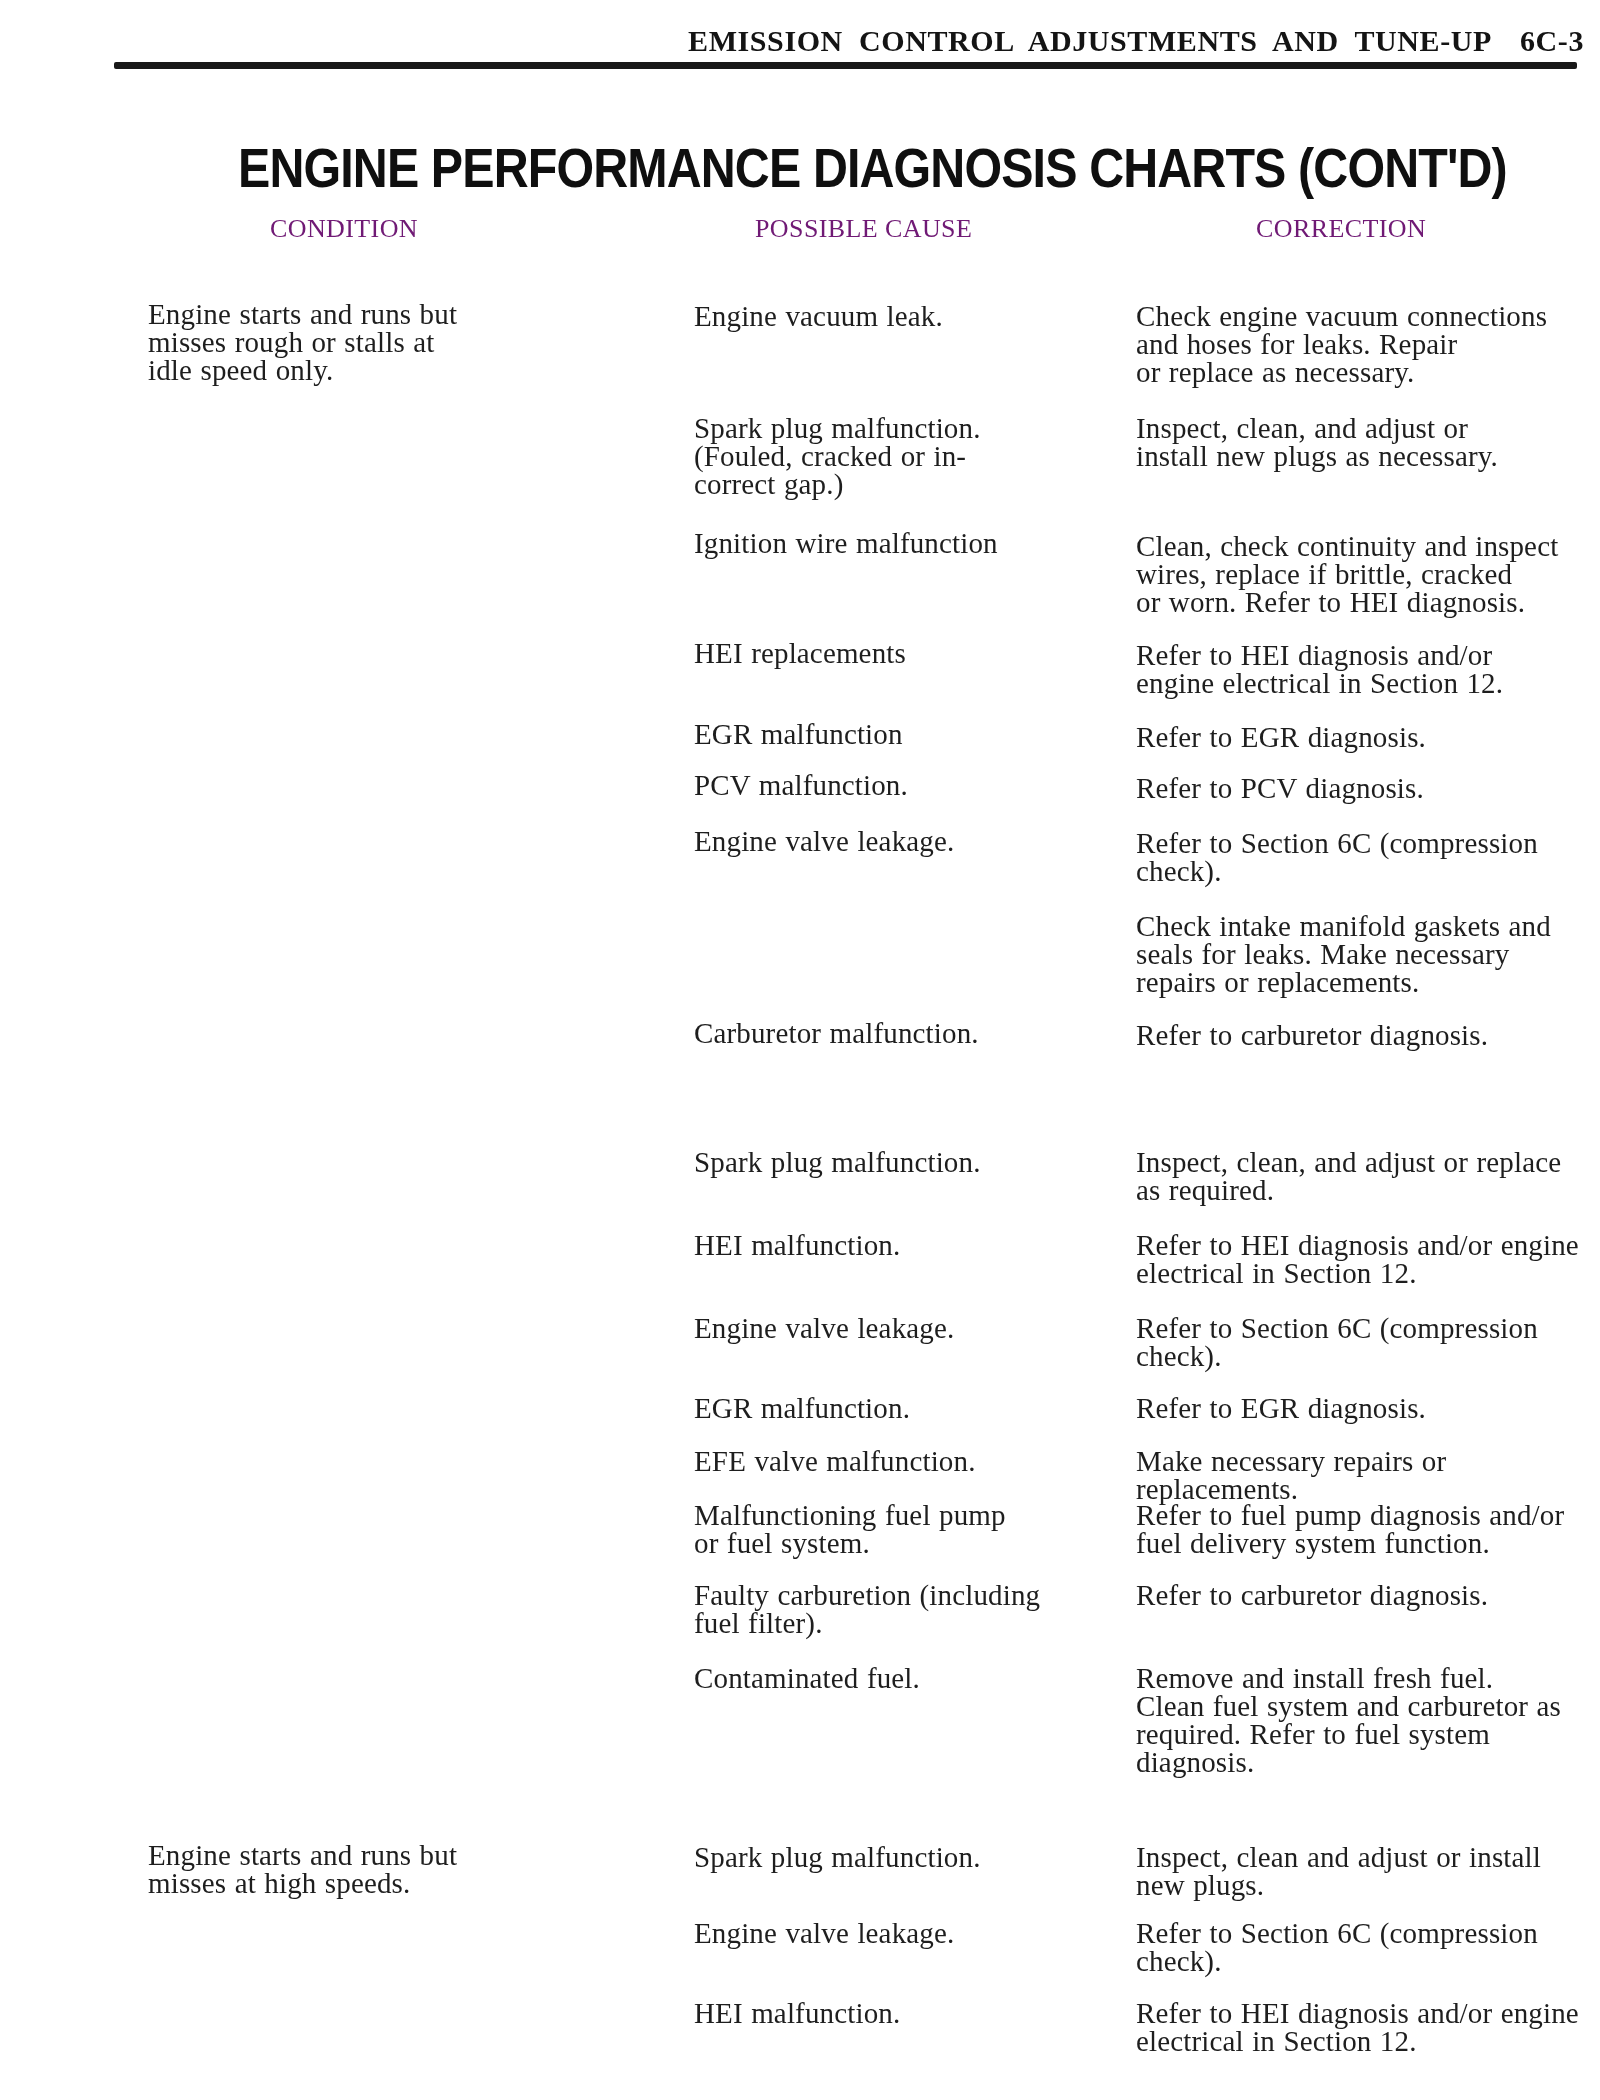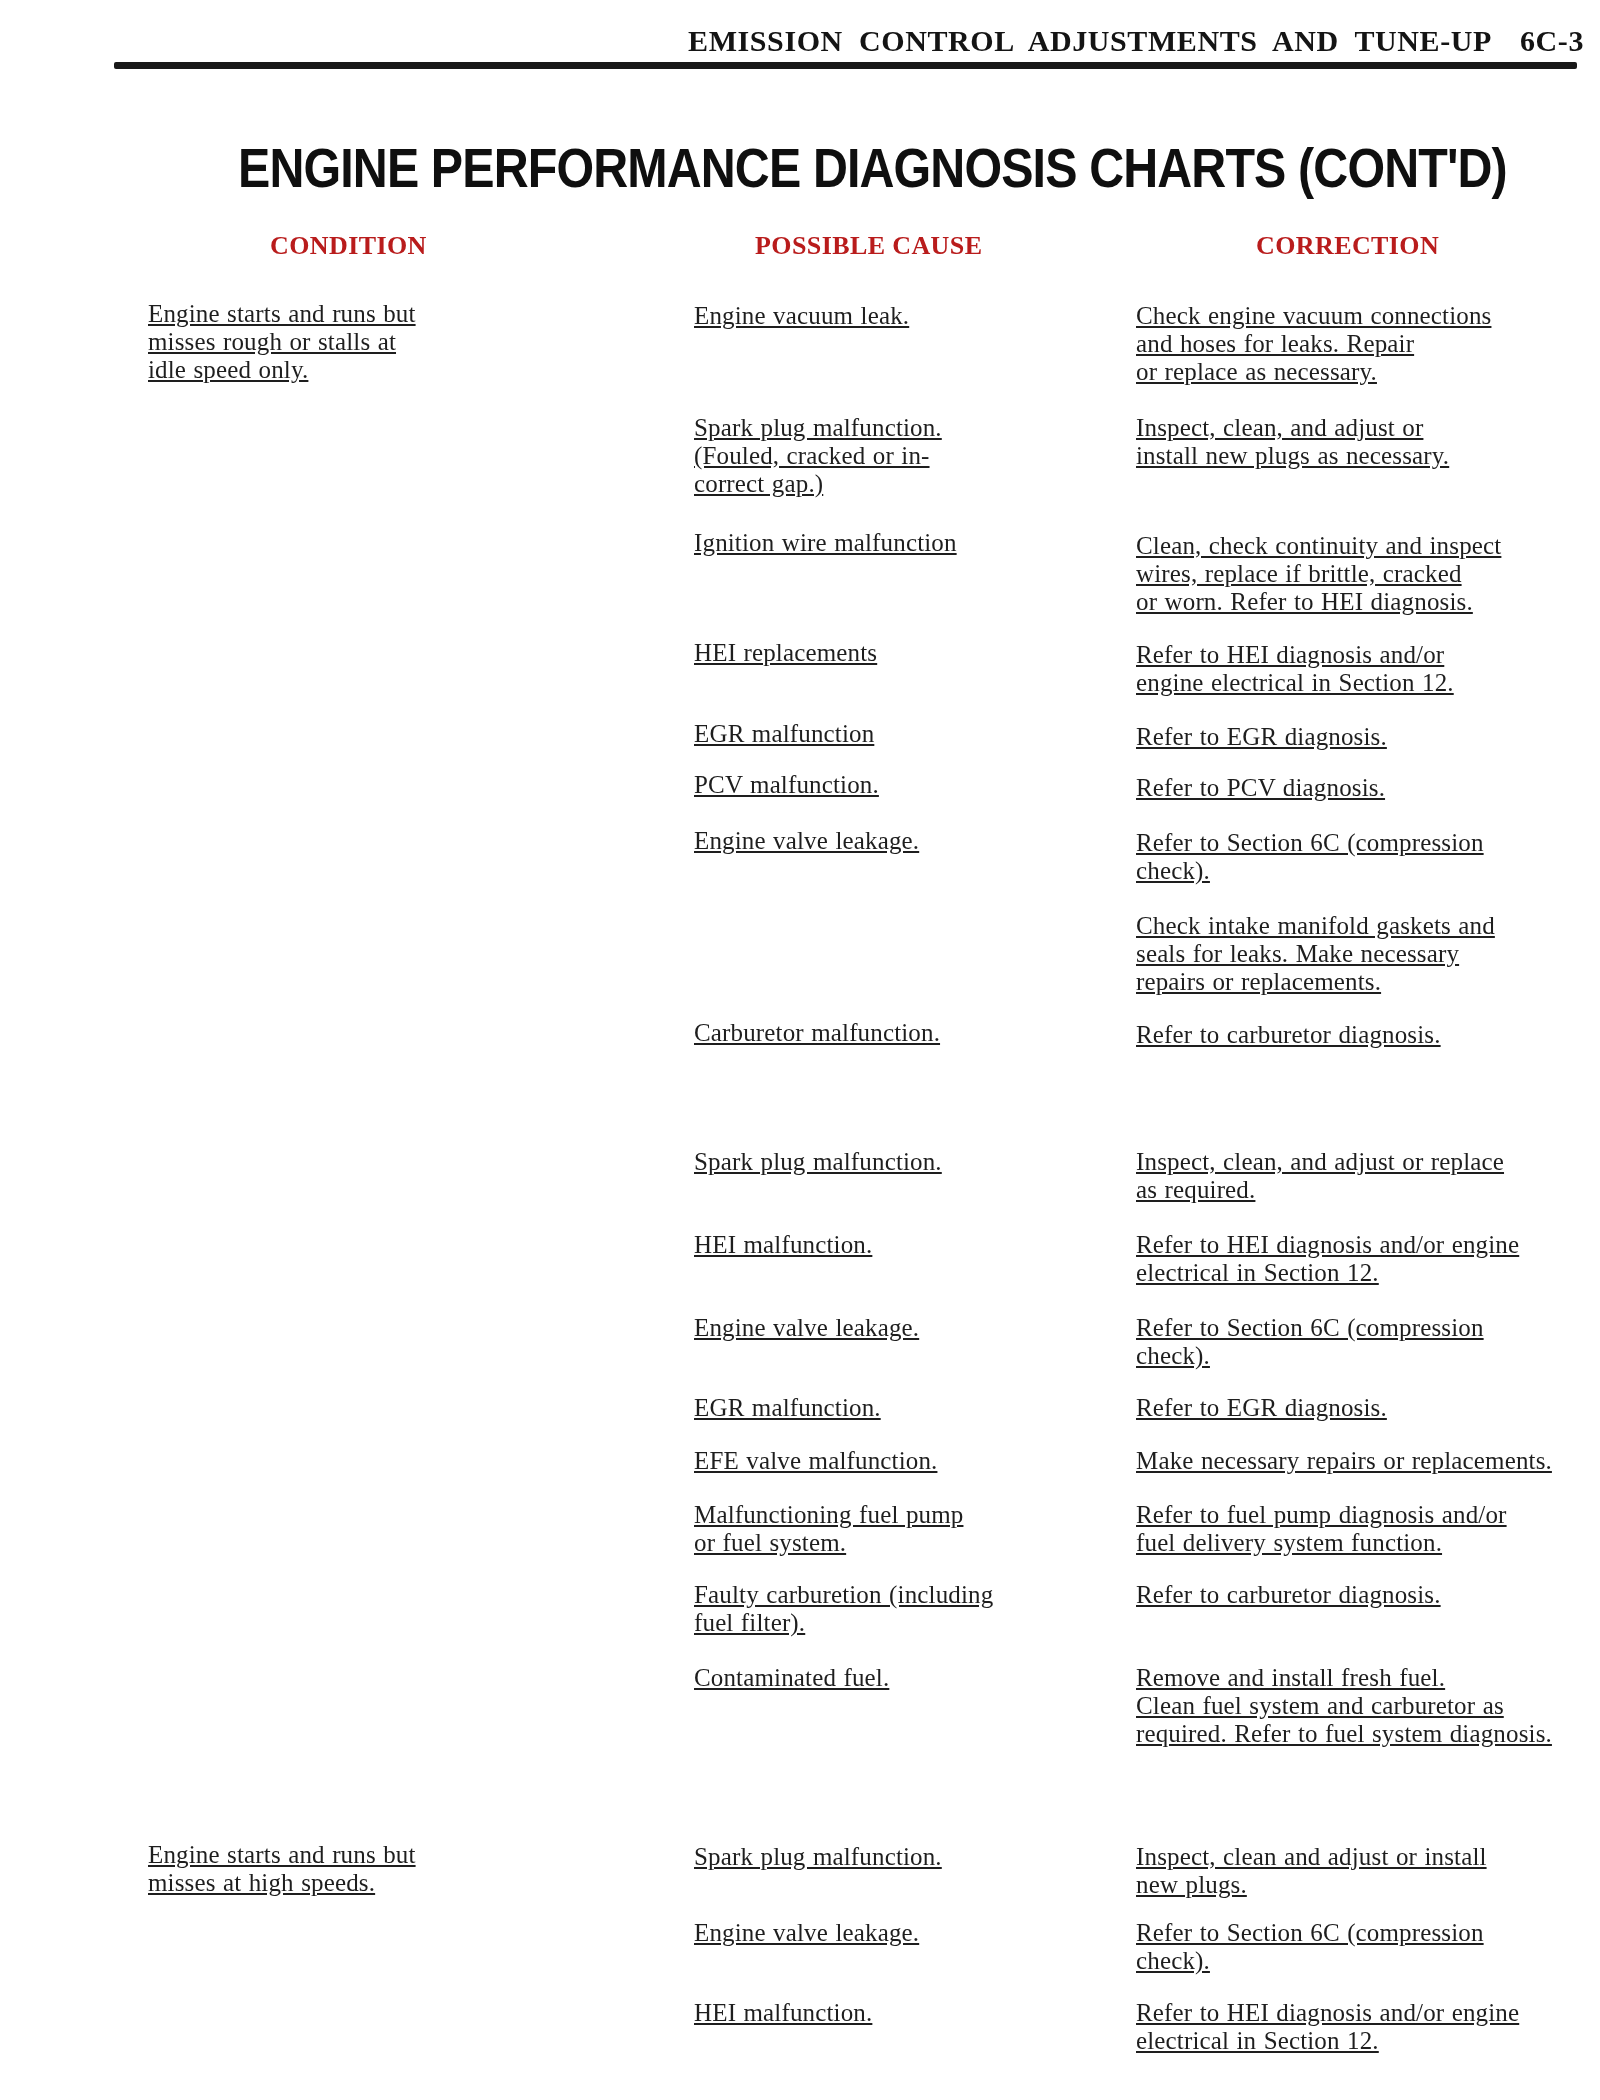--- a/index.html
+++ b/index.html
@@ -25,33 +25,32 @@
     width:1463px;height:7px;background:#181818;border-radius:2px;
   }
   .doc-title{
     position:absolute;left:238px;top:141px;margin:0;
     font-family:"Liberation Sans","DejaVu Sans",sans-serif;
     font-weight:700;font-size:55px;line-height:1.0;
     letter-spacing:-1px;color:#0f0f0f;white-space:nowrap;
     transform:scaleX(.88);transform-origin:left center;
   }
   .col-head{
-    position:absolute;top:231px;
-    font-weight:bold;font-size:26px;letter-spacing:.4px;color:#b91c1c;
+    position:absolute;top:214px;
+    font-weight:normal;font-size:26px;letter-spacing:.4px;color:#701a75;
     white-space:nowrap;
   }
   .ch-cond{left:270px;}
   .ch-cause{left:755px;}
   .ch-corr{left:1256px;}
   .cell{
     position:absolute;
-    font-size:25px;line-height:28px;
+    font-size:29px;line-height:28px;
     letter-spacing:.15px;word-spacing:1px;
     white-space:pre-line;
-    text-decoration:underline;
   }
   .cond{left:148px;width:430px;}
   .cause{left:694px;width:445px;}
   .corr{left:1136px;width:475px;}
 </style>
 </head>
 <body>
 
 <div class="page">
 

